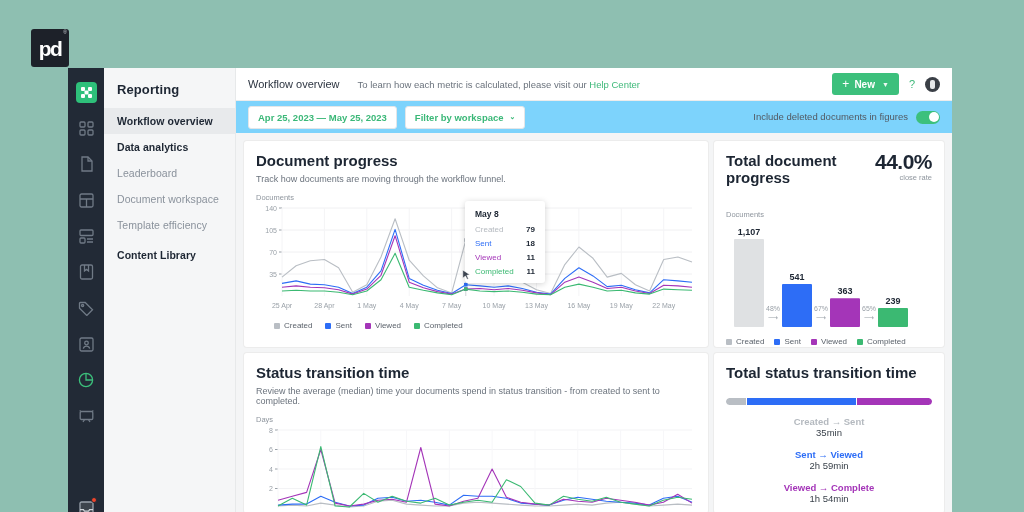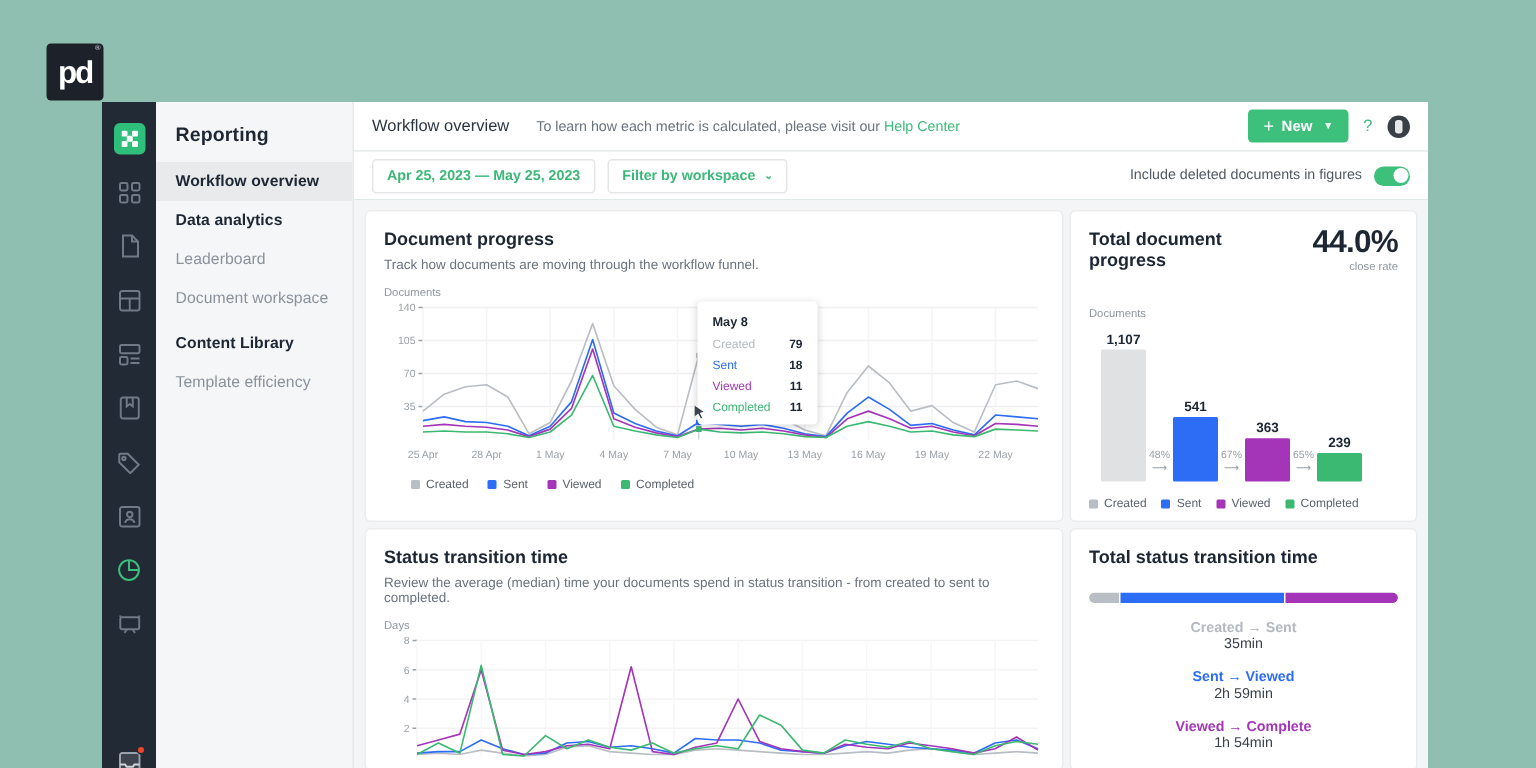--- a/index.html
+++ b/index.html
@@ -75,21 +75,21 @@
   .help-q { color: #3fb97a; font-size: 11px; }
   .avatar {
     width: 15px; height: 15px; border-radius: 50%; background: #3a3f46;
     display: flex; align-items: center; justify-content: center;
   }
   .avatar i { width: 5px; height: 9px; background: #e6e8ea; border-radius: 2px; display:block; font-style: normal;}
 
   
   .filterbar {
     position: absolute; left: 236px; top: 101px; width: 716px; height: 32px;
-    background: #ffffff; display: flex; align-items: center; padding: 0 12px;
+    background: #7dd3fc; display: flex; align-items: center; padding: 0 12px;
   }
   .pill {
     background: #fff; border: 1px solid #e4e6e8; border-radius: 3px;
     font-size: 9.5px; font-weight: bold; color: #3bb878; padding: 5px 9px;
     display: flex; align-items: center; gap: 6px; cursor: pointer;
   }
   .pill + .pill { margin-left: 8px; }
   .pill .caret { font-size: 7px; }
   .tog-wrap { margin-left: auto; display: flex; align-items: flex-start; gap: 8px; }
   .tog-label { font-size: 9.5px; color: #525962; }
@@ -97,21 +97,21 @@
     width: 24px; height: 13px; border-radius: 7px; background: #3cc07c; position: relative; cursor: pointer;
   }
   .toggle .knob {
     position: absolute; right: 1.5px; top: 1.5px; width: 10px; height: 10px;
     background: #fff; border-radius: 50%;
   }
 
   
   .content { position: absolute; left: 236px; top: 133px; width: 716px; height: 379px; background: #f4f5f6; }
   .card { position: absolute; background: #fff; border-radius: 3px; box-shadow: 0 0 0 1px #ececec; }
-  .card-title { font-size: 12px; font-weight: bold; color: #1d2633; }
+  .card-title { font-size: 15px; font-weight: bold; color: #1d2633; }
   .card-sub { font-size: 9px; color: #6b737d; margin-top: 5px; }
   .axis-label { font-size: 7.5px; color: #8f969e; }
 
   #card-doc-progress { left: 8px; top: 8px; width: 464px; height: 206px; padding: 11px 12px; }
   #card-total-progress { left: 478px; top: 8px; width: 230px; height: 206px; padding: 11px 12px; }
   #card-transition { left: 8px; top: 220px; width: 464px; height: 160px; padding: 11px 12px; }
   #card-total-transition { left: 478px; top: 220px; width: 230px; height: 160px; padding: 11px 12px; }
 
   .close-rate { position: absolute; right: 12px; top: 9px; text-align: right; }
   .close-rate .big { font-size: 21px; font-weight: bold; color: #1d2633; letter-spacing: -.5px; }
@@ -238,22 +238,22 @@
     </div>
 
   </div>
 
   <div class="subnav">
     <h2>Reporting</h2>
     <div class="nav-item selected"><span>Workflow overview</span></div>
     <div class="nav-item bold"><span>Data analytics</span></div>
     <div class="nav-item"><span>Leaderboard</span></div>
     <div class="nav-item"><span>Document workspace</span></div>
+    <div class="nav-item"><span>Template efficiency</span></div>
     <div class="nav-item bold" style="margin-top:4px;"><span>Content Library</span></div>
-    <div class="nav-item"><span>Template efficiency</span></div>
   </div>
 
   <div class="topbar">
     <div class="tb-title">Workflow overview</div>
     <div class="tb-sub">
       <span>To learn how each metric is calculated, please visit our</span>
       <a href="#">Help Center</a>
     </div>
     <div class="tb-right">
       <button class="new-btn">

